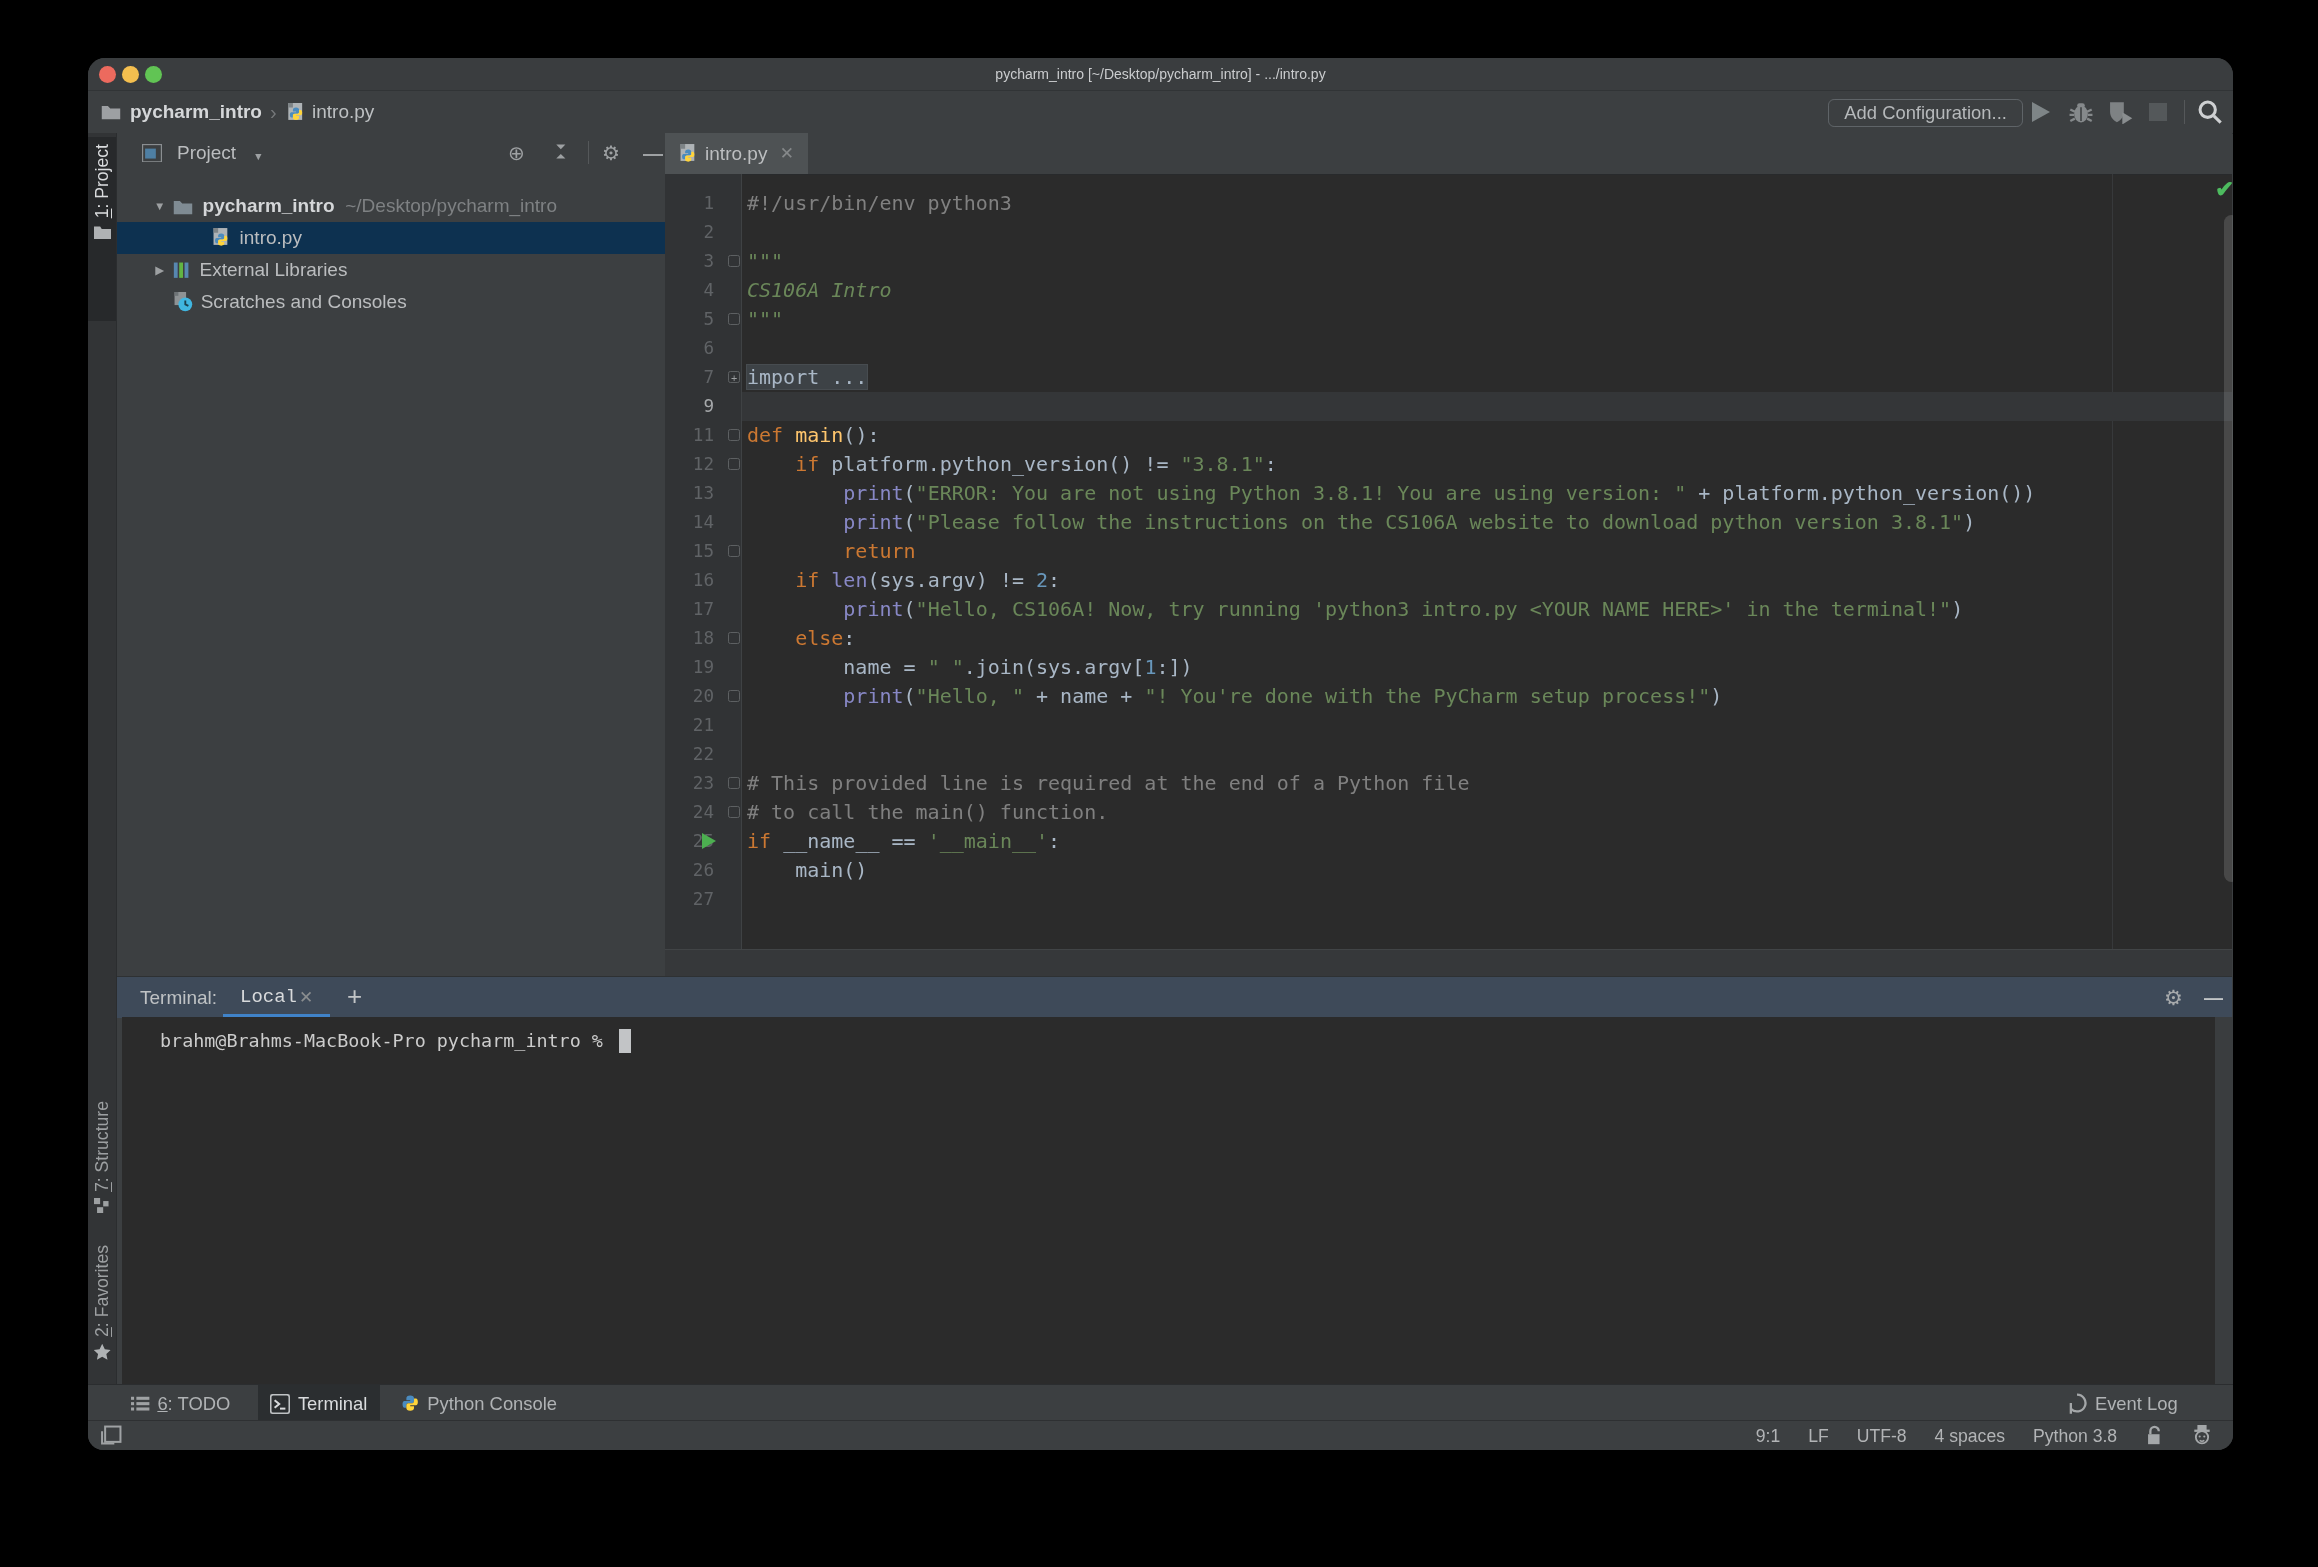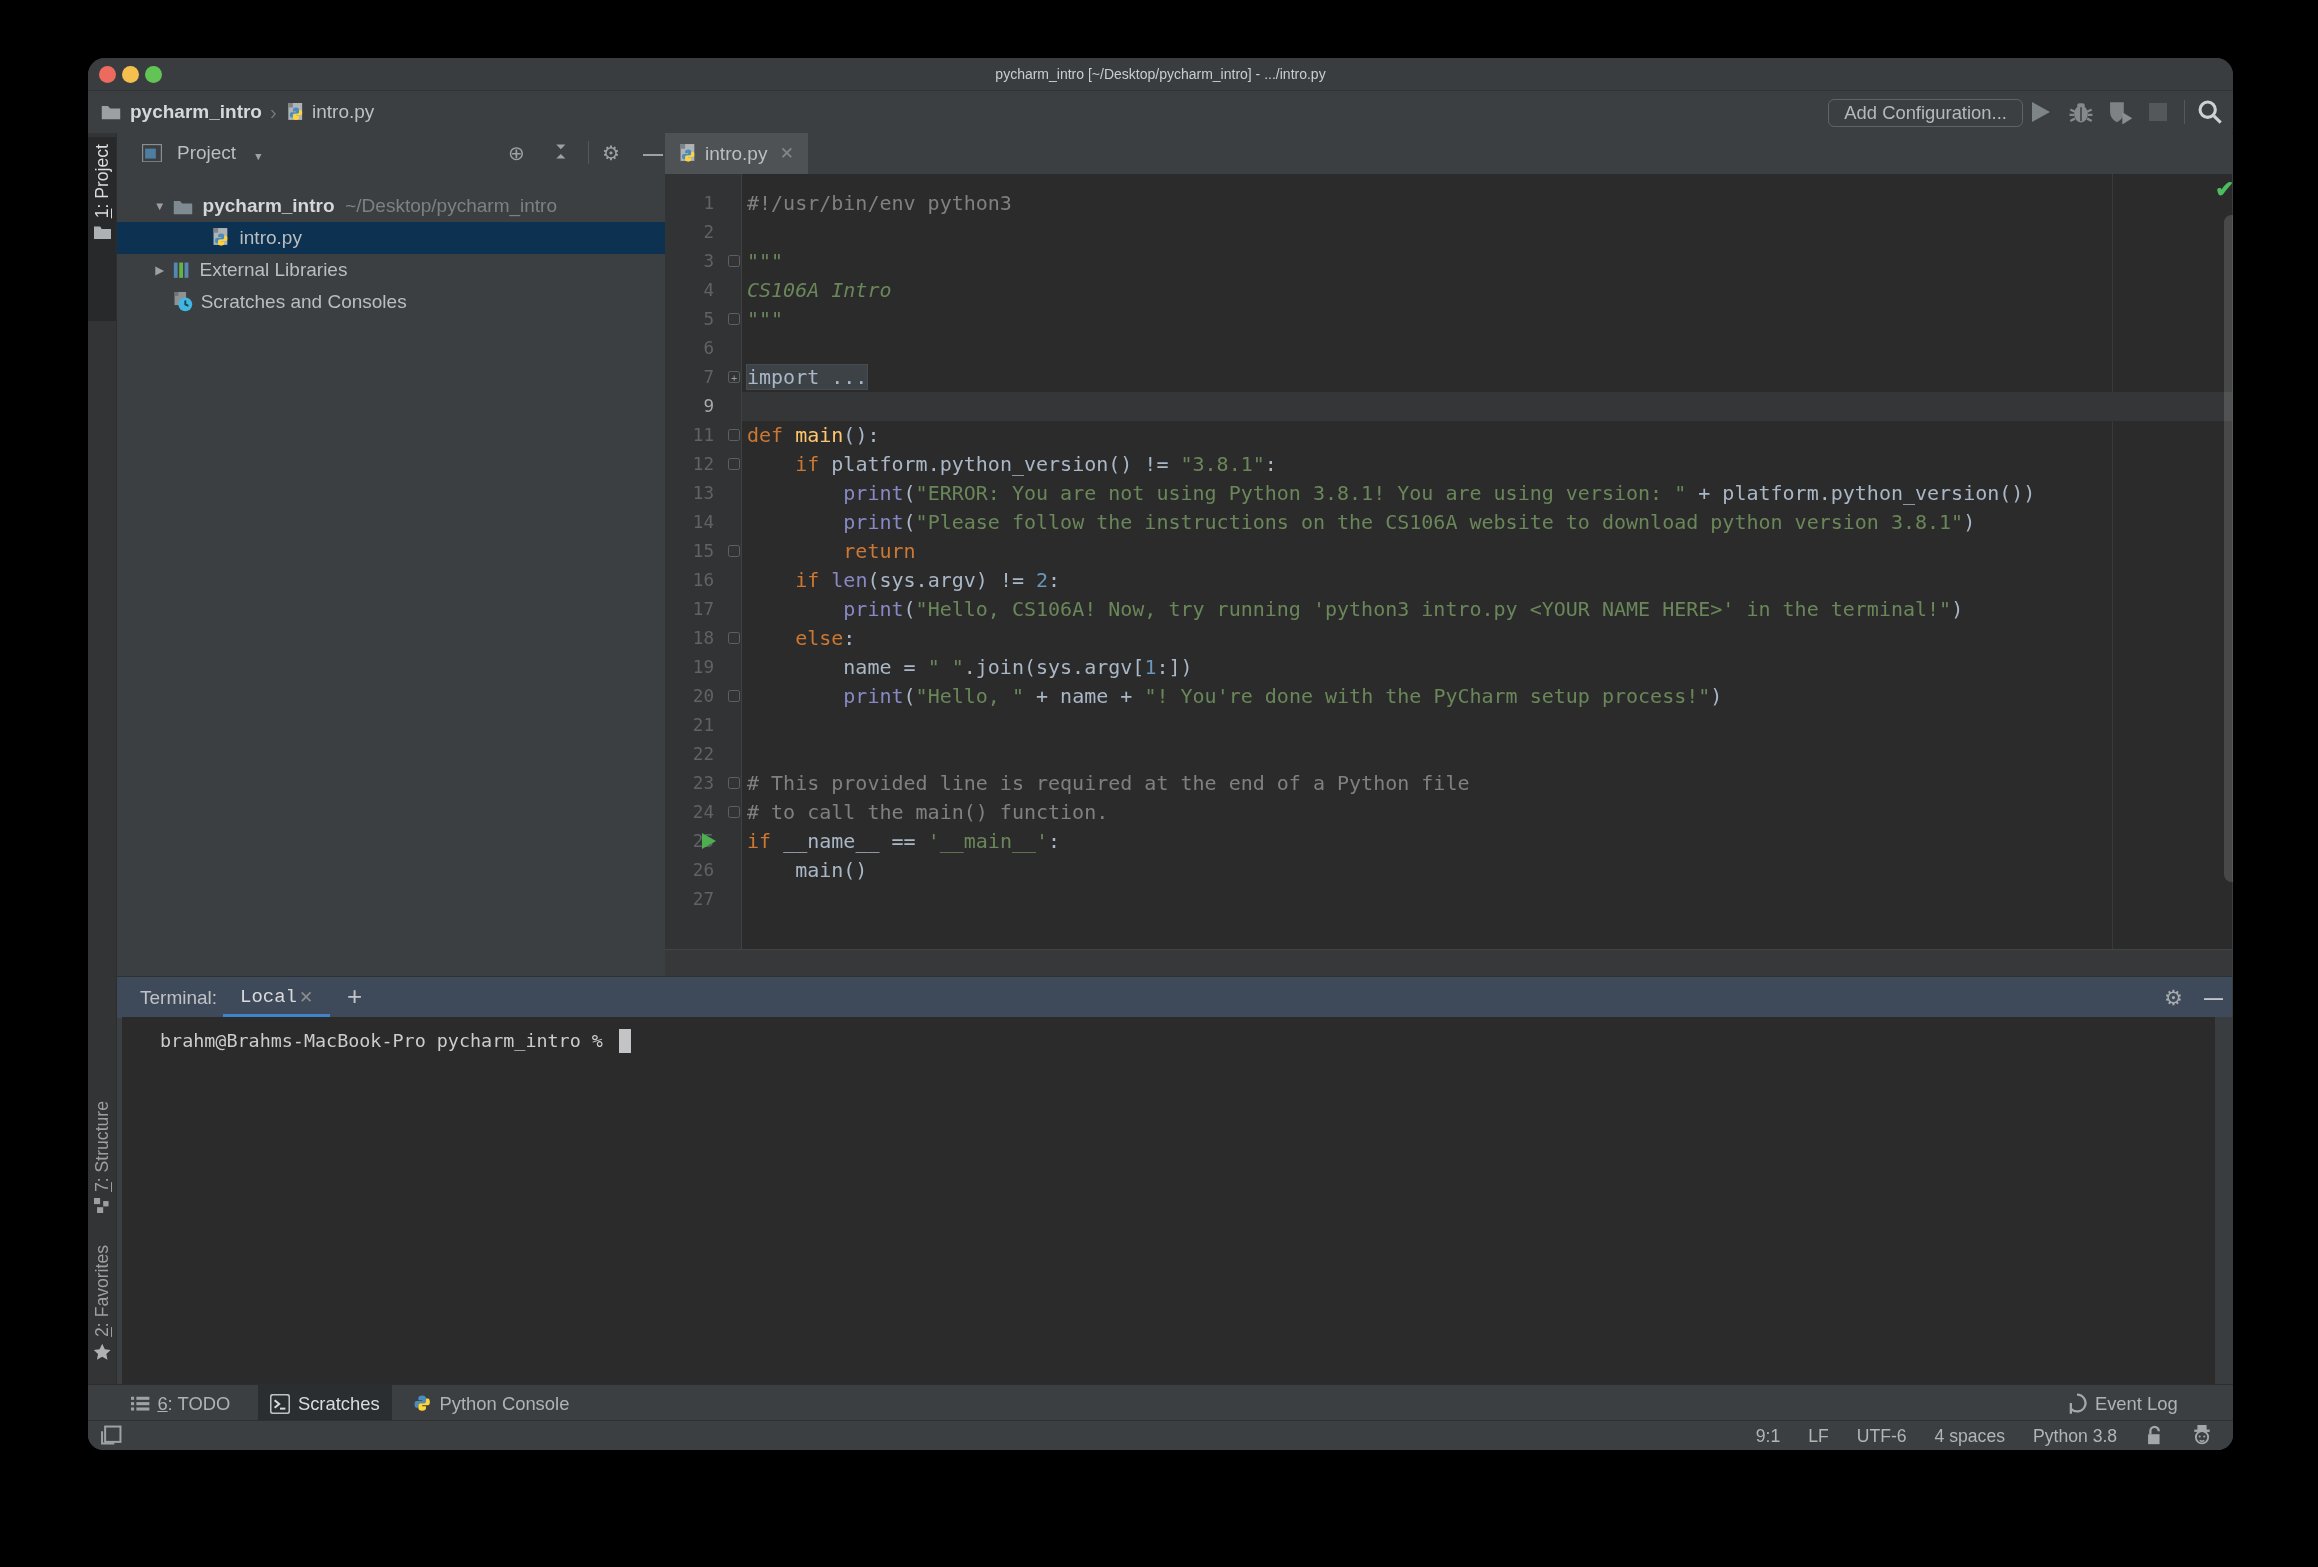--- a/index.html
+++ b/index.html
@@ -432,21 +432,21 @@
       </div>
       <div class="bb-item active" style="margin-left:15.3px;">
         <span>
           <svg width="20" height="20" viewBox="0 0 26 26">
               <rect x="0" y="0" width="26" height="26" rx="3" fill="#BFC2C4"></rect>
               <rect x="2" y="2" width="22" height="22" rx="2" fill="#2B2E30"></rect>
               <path d="M6 8 l6 5 -6 5" stroke="#D8DADC" stroke-width="2.6" fill="none"></path>
               <line x1="13" y1="19" x2="20" y2="19" stroke="#D8DADC" stroke-width="2.6"></line>
             </svg>
         </span>
-        <span>Scratches</span>
+        <span>Terminal</span>
       </div>
       <div class="bb-item" style="margin-left:9.2px;">
         <span>
           <svg width="18.4" height="18.4" viewBox="0 0 24 24">
               <g transform="translate(2,2)">
                 <path d="M10 0C6.5 0 5 1.6 5 3.7V6h5v1.2H2.5C.8 7.2 0 9 0 11.4c0 2.4.8 4.6 2.5 4.6H5v-3.2c0-1.9 1.5-3 3.3-3h4.2c1.5 0 2.5-1.3 2.5-2.8V3.7C15 1.6 13.5 0 10 0z" fill="#4B8BBE"></path>
                 <path d="M10 20c3.5 0 5-1.6 5-3.7V14h-5v-1.2h7.5c1.7 0 2.5-1.8 2.5-4.2 0-2.4-.8-4.6-2.5-4.6H15v3.2c0 1.9-1.5 3-3.3 3H7.5C6 10.2 5 11.5 5 13v3.3C5 18.4 6.5 20 10 20z" fill="#FFD43B"></path>
               </g>
             </svg>
         </span>
@@ -465,21 +465,21 @@
     <div class="abs statusbar">
       <span style="margin-left:10.7px;">
         <svg width="23" height="21.5" viewBox="0 0 30 28">
             <rect x="8" y="2" width="20" height="20" fill="none" stroke="#9FA2A4" stroke-width="2.6"></rect>
             <path d="M4 8 v16 h16" fill="none" stroke="#9FA2A4" stroke-width="2.6"></path>
           </svg>
       </span>
       <div class="sb-right">
         <span class="sb-item">9:1</span>
         <span class="sb-item">LF</span>
-        <span class="sb-item">UTF-6</span>
+        <span class="sb-item">UTF-8</span>
         <span class="sb-item">4 spaces</span>
         <span class="sb-item">Python 3.8</span>
         <span>
           <svg width="18.4" height="21.5" viewBox="0 0 24 28">
               <path d="M7 12 V8 a5.5 5.5 0 0 1 11 0" fill="none" stroke="#A4A7A9" stroke-width="3"></path>
               <rect x="4" y="12" width="15" height="13" fill="#A4A7A9"></rect>
             </svg>
         </span>
         <span>
           <svg width="20" height="21.5" viewBox="0 0 26 28">

